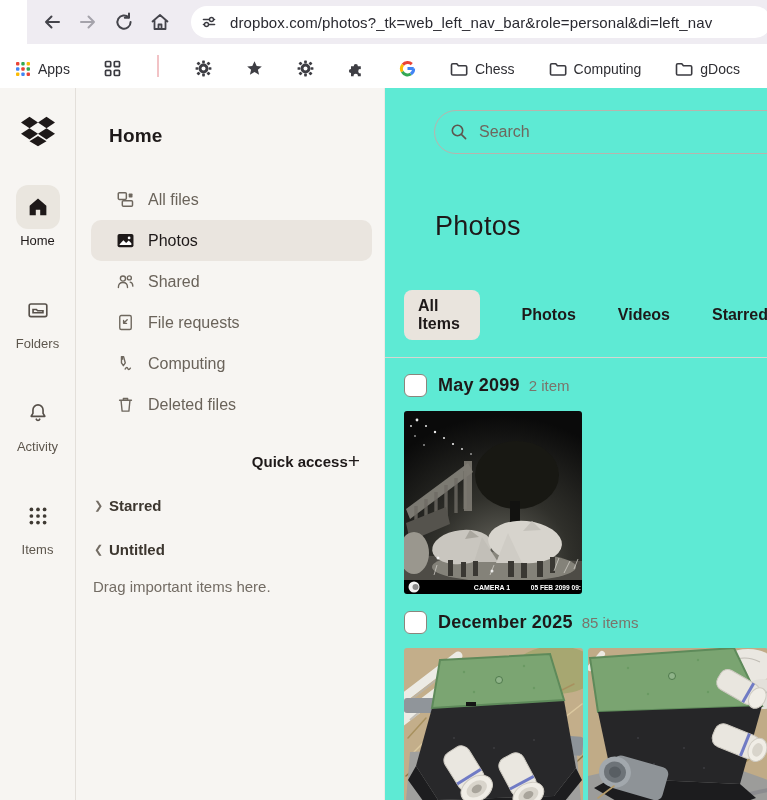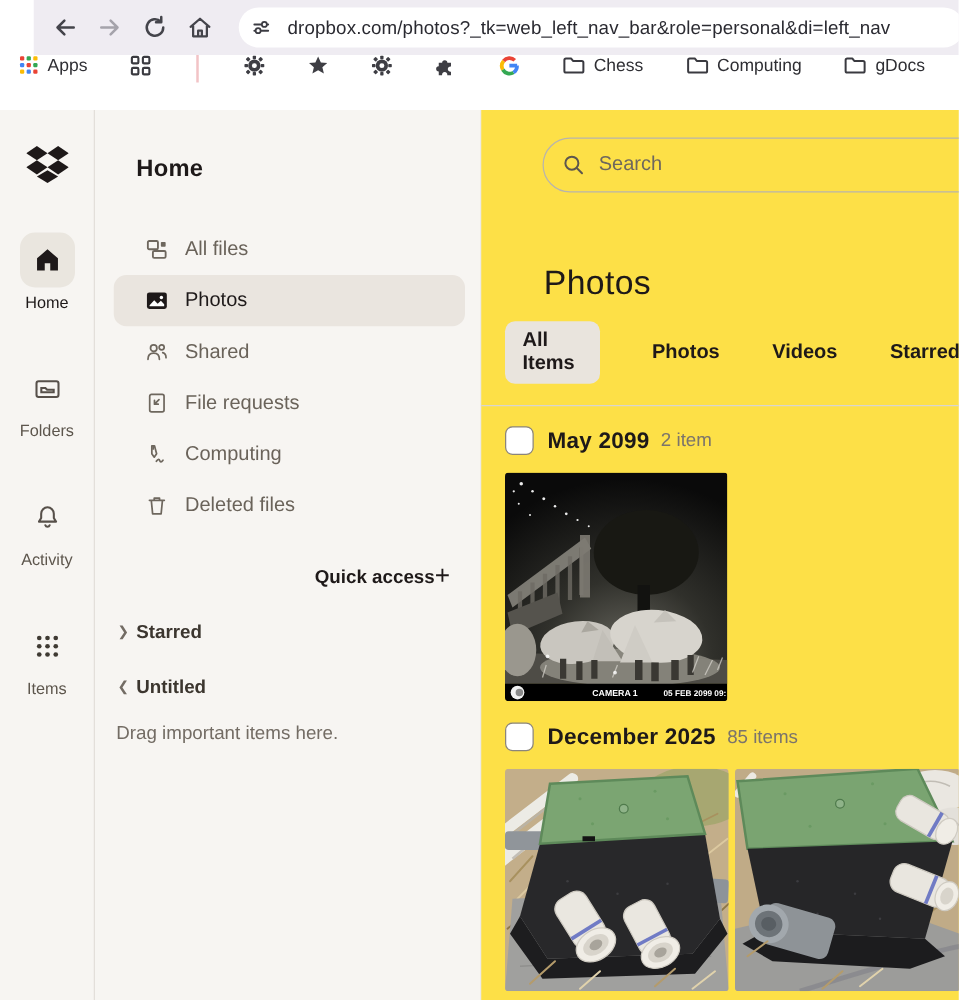--- a/index.html
+++ b/index.html
@@ -4,21 +4,21 @@
 <style>
   * { margin:0; padding:0; box-sizing:border-box; }
   html,body { width:767px; height:800px; overflow:hidden; background:#fff;
     font-family:"Liberation Sans","DejaVu Sans",sans-serif; }
   
   .toolbar { height:44px; background:#efecf2; display:flex; align-items:center; padding:0 10px;margin-left:27px; }
   .nav-btn { width:30px; height:30px; display:flex; align-items:center; justify-content:center; border-radius:50%; margin-right:6px; cursor:pointer; }
   .url-bar { flex:1; height:32px; background:#fff; border-radius:16px; display:flex; align-items:center; padding:0 6px; margin-left:10px; margin-right:-14px; }
   .site-icon { width:24px; height:24px; border-radius:50%; display:flex; align-items:center; justify-content:center; }
   .url-text { font-size:15px; color:#2a2a31; margin-left:9px; white-space:nowrap; letter-spacing:.1px; }
-  .bookmarks { height:44px; background:#fff; display:flex; align-items:flex-start; padding:0 8px; overflow:hidden;gap:20px; }
+  .bookmarks { height:44px; background:#fff; display:flex; align-items:flex-end; padding:11px 8px; overflow:hidden;gap:20px; }
   .bm-item { display:flex; align-items:center; margin:0 7px; cursor:pointer; flex:0 0 auto; }
   .bm-label { font-size:14px; color:#2e2e33; margin-left:7px; white-space:nowrap; }
   .bm-sep { width:2px; height:22px; background:#f2c3c6; margin:0 9px; flex:0 0 auto; }
   .bm-ico { display:flex; align-items:center; justify-content:center; }
   
   .app { display:flex; height:712px; background:#f7f5f2; }
   .rail { width:76px; border-right:1px solid #e3dfda; display:flex; flex-direction:column; align-items:center; flex:0 0 auto; }
   .rail-logo { margin-top:27px; cursor:pointer; }
   .rail-item { display:flex; flex-direction:column; align-items:center; cursor:pointer; }
   .rail-item.first { margin-top:34px; }
@@ -36,25 +36,25 @@
   .nav-item.selected { background:#eae5df; }
   .nav-item.selected .lbl { color:#1e1919; }
   .qa-header { display:flex; align-items:center; justify-content:flex-end; margin:27px 24px 0 33px; }
   .qa-title { font-size:15px; font-weight:700; color:#1e1919; }
   .qa-plus { font-size:21px; color:#1e1919; cursor:pointer; line-height:18px; }
   .tree-row { display:flex; align-items:center; margin:27px 0 0 18px; cursor:pointer; }
   .tree-chevron { font-size:11px; color:#736c64; width:14px; }
   .tree-label { font-size:15px; font-weight:700; color:#3c362f; margin-left:1px; }
   .drag-hint { font-size:15px; color:#736c64; margin:20px 0 0 17px; }
   
-  .main { flex:1; background:#fde047; border-left:1px solid #edeae6; padding-left:19px; }
+  .main { flex:1; background:#5eead4; border-left:1px solid #edeae6; padding-left:19px; }
   .search { height:44px; border:1px solid #b8b4ad; border-radius:22px; display:flex; align-items:center; margin:22px -30px 0 30px; padding:0 15px; cursor:text; }
   .search-ph { font-size:16px; color:#6e675e; margin-left:11px; }
   .page-title { font-size:27px; font-weight:500; color:#1e1919; margin:57px 0 0 31px; letter-spacing:.3px; }
-  .tabs { display:flex; align-items:center; gap:42px; margin-top:15px; }
+  .tabs { display:flex; align-items:center; gap:42px; margin-top:48px; }
   .tab { font-size:16px; font-weight:700; color:#1e1919; cursor:pointer; padding:7px 0; }
   .tab.active { background:#e9e4dd; border-radius:8px; padding:7px 14px; }
   .rule { border-top:1px solid #d8d5d0; margin:17px 0 0 -19px; }
   .sec-head { display:flex; align-items:center; margin-top:16px; }
   .checkbox { width:23px; height:23px; border:1.5px solid #8b857c; border-radius:6px; background:#fff; cursor:pointer; flex:0 0 auto; }
   .sec-title { font-size:18px; font-weight:700; color:#1e1919; margin-left:11px; letter-spacing:.2px; }
   .sec-count { font-size:15px; color:#7b746b; margin-left:9px; }
   .photo-row { display:flex; gap:5px; margin-top:14px; }
   .photo { border-radius:3px; overflow:hidden; cursor:pointer; flex:0 0 auto; line-height:0; }
 </style>

